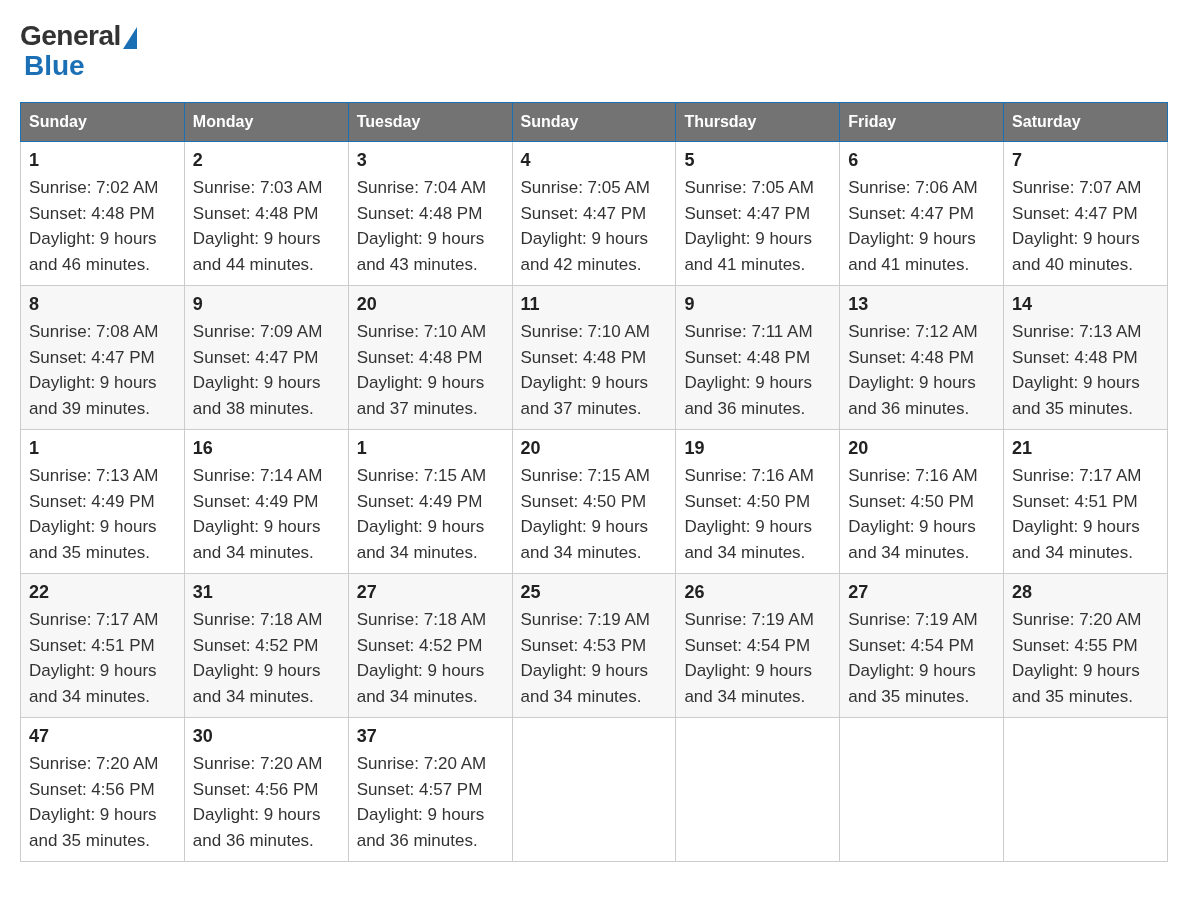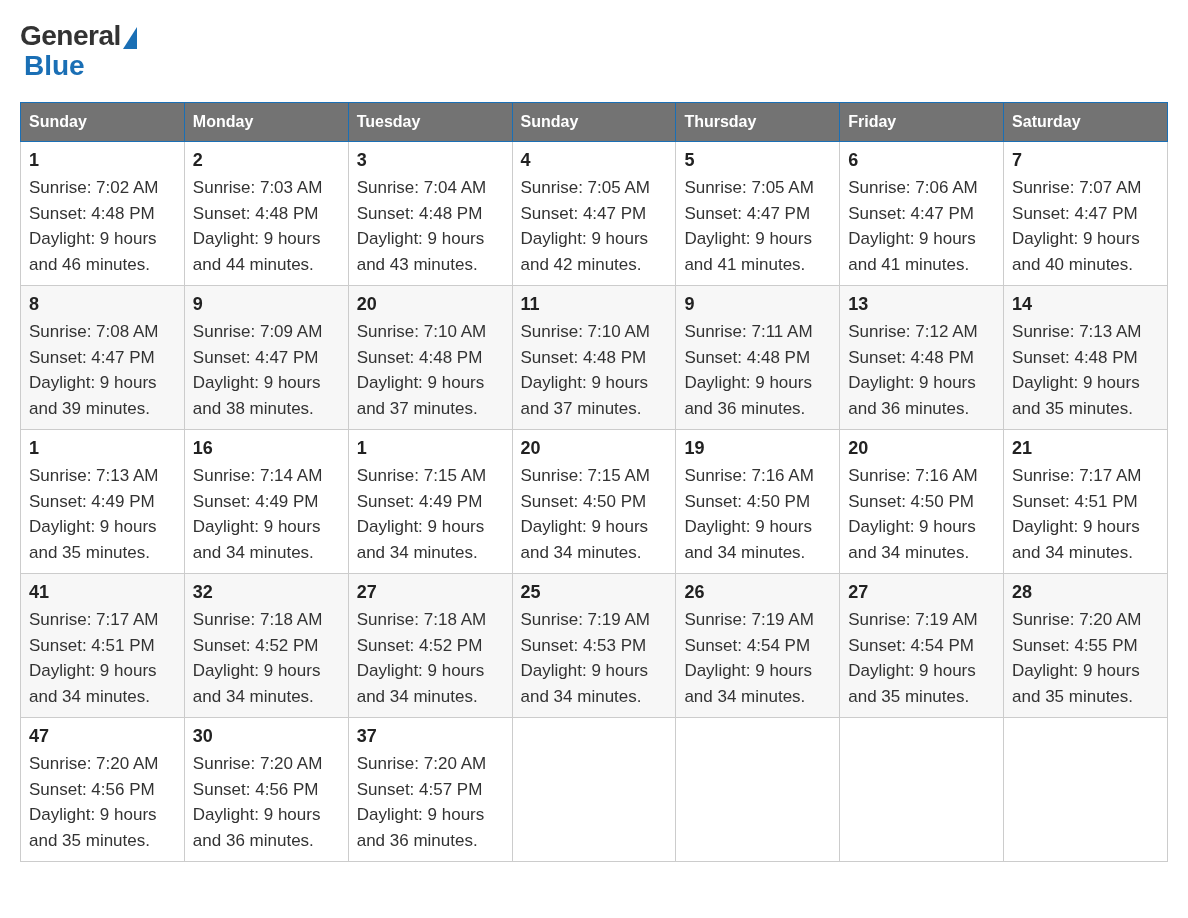--- a/index.html
+++ b/index.html
@@ -212,25 +212,25 @@
           <div class="day-number">20</div>
           <div class="day-info">Sunrise: 7:16 AM<br>Sunset: 4:50 PM<br>Daylight: 9 hours<br>and 34 minutes.</div>
         </td>
         <td>
           <div class="day-number">21</div>
           <div class="day-info">Sunrise: 7:17 AM<br>Sunset: 4:51 PM<br>Daylight: 9 hours<br>and 34 minutes.</div>
         </td>
       </tr>
       <tr>
         <td>
-          <div class="day-number">41</div>
+          <div class="day-number">22</div>
           <div class="day-info">Sunrise: 7:17 AM<br>Sunset: 4:51 PM<br>Daylight: 9 hours<br>and 34 minutes.</div>
         </td>
         <td>
-          <div class="day-number">32</div>
+          <div class="day-number">31</div>
           <div class="day-info">Sunrise: 7:18 AM<br>Sunset: 4:52 PM<br>Daylight: 9 hours<br>and 34 minutes.</div>
         </td>
         <td>
           <div class="day-number">27</div>
           <div class="day-info">Sunrise: 7:18 AM<br>Sunset: 4:52 PM<br>Daylight: 9 hours<br>and 34 minutes.</div>
         </td>
         <td>
           <div class="day-number">25</div>
           <div class="day-info">Sunrise: 7:19 AM<br>Sunset: 4:53 PM<br>Daylight: 9 hours<br>and 34 minutes.</div>
         </td>

